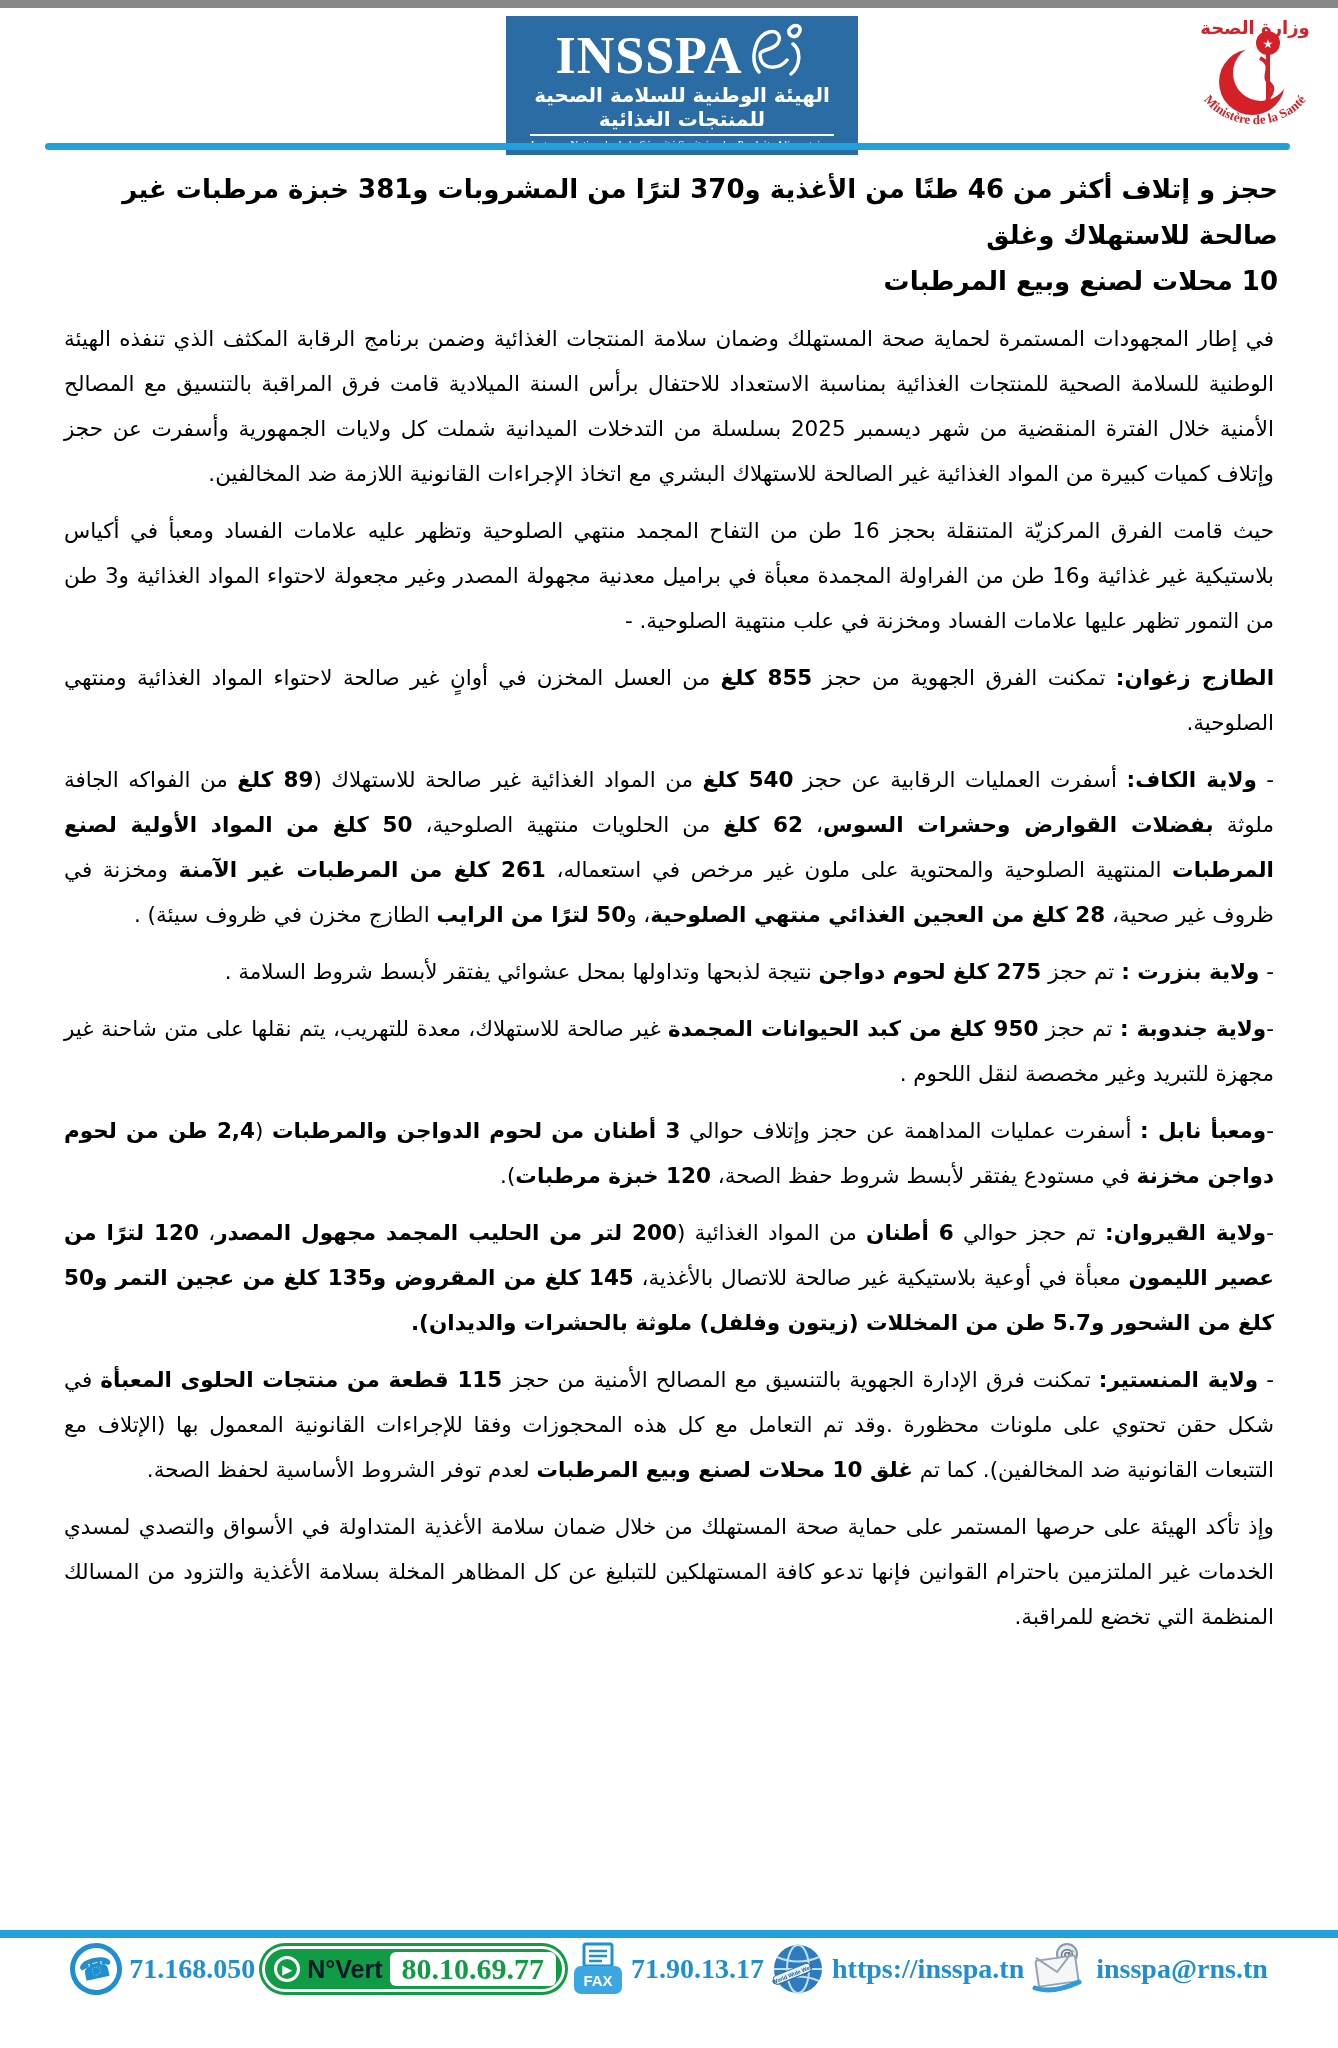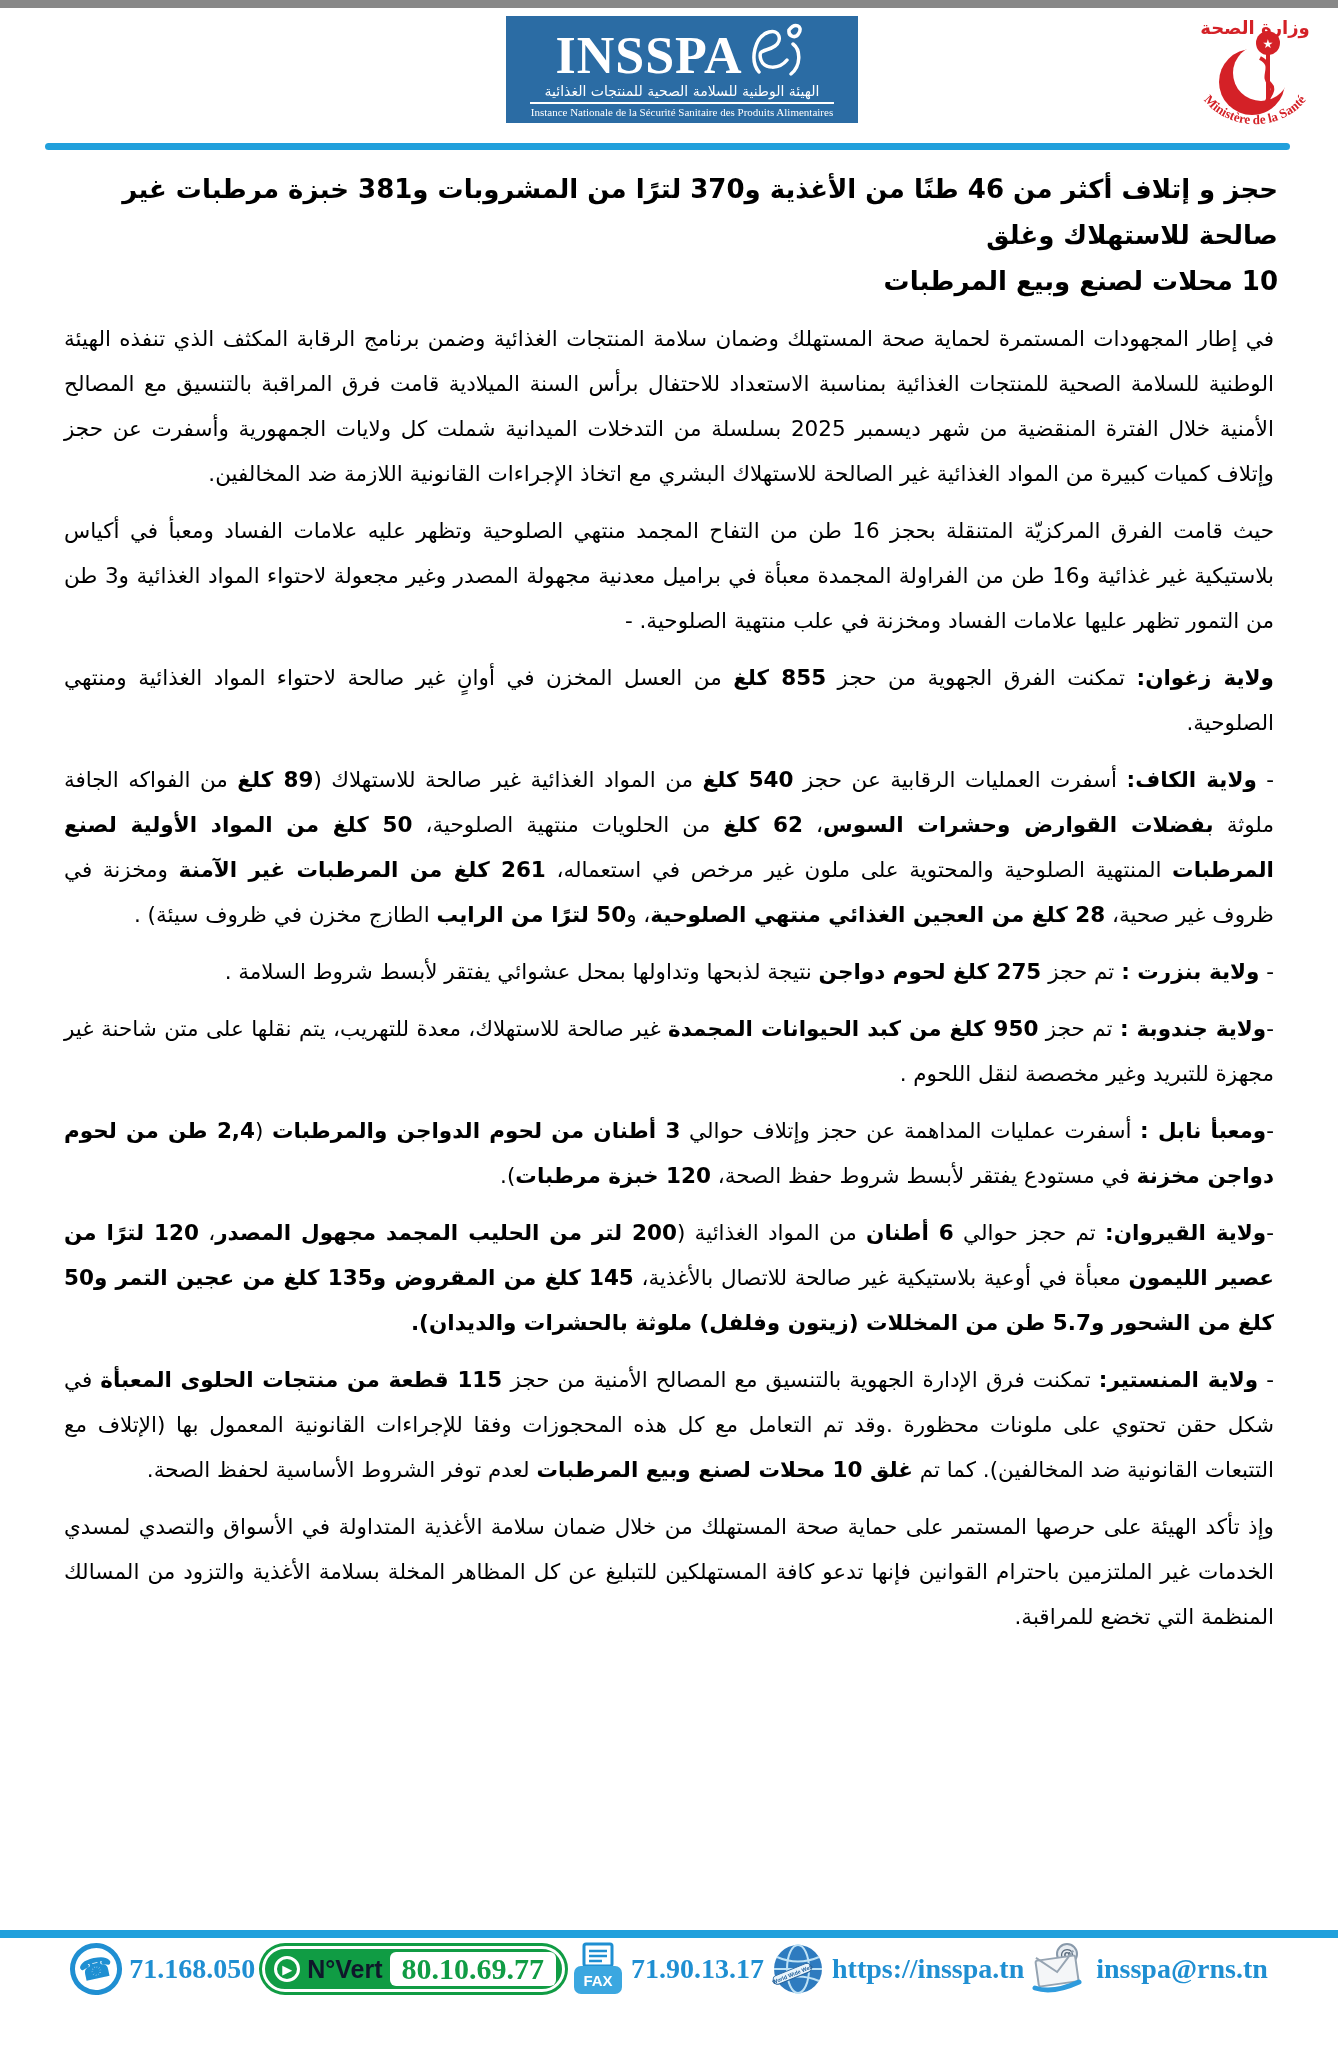--- a/index.html
+++ b/index.html
@@ -11,21 +11,21 @@
   .page{width:1338px;height:2048px;background:#fff;position:relative;margin:8px auto;overflow:hidden;}
 
   
   .header{position:relative;height:134px;}
   .insspa-logo{position:absolute;left:506px;top:8px;width:352px;background:var(--logo-blue,#2B6CA4);
     color:#fff;padding:4px 10px 5px;text-align:center;}
   .insspa-top{display:flex;align-items:flex-end;justify-content:center;gap:2px;}
   .insspa-acronym{font-family:"Liberation Serif","DejaVu Serif",serif;font-weight:bold;
     font-size:52px;line-height:52px;letter-spacing:1px;}
   .calligraphy{flex:0 0 auto;}
-  .insspa-ar{font-size:14px;font-weight:normal;margin-top:1px;}
+  .insspa-ar{font-size:20px;font-weight:bold;margin-top:1px;}
   .insspa-sep{height:2px;background:#fff;margin:3px 14px 2px;}
   .insspa-fr{font-family:"Liberation Serif","DejaVu Serif",serif;font-size:11px;white-space:nowrap;}
   .ministry-logo{position:absolute;right:8px;top:2px;}
 
   
   .rule-top{position:absolute;left:45px;right:48px;top:135px;height:7px;border-radius:4px;
     background:var(--rule-blue,#21A0DC);}
 
   
   .title{padding:24px 60px 0;text-align:right;font-weight:bold;font-size:26px;line-height:46px;color:#000;}
@@ -93,21 +93,21 @@
   <div class="rule-top"></div>
 
   <div class="title" dir="rtl">
     <div>حجز و إتلاف أكثر من 46 طنًا من الأغذية و370 لترًا من المشروبات و381 خبزة مرطبات غير صالحة للاستهلاك وغلق</div>
     <div>10 محلات لصنع وبيع المرطبات</div>
   </div>
 
   <div class="content">
     <p><span>في إطار المجهودات المستمرة لحماية صحة المستهلك وضمان سلامة المنتجات الغذائية وضمن برنامج الرقابة المكثف الذي تنفذه الهيئة الوطنية للسلامة الصحية للمنتجات الغذائية بمناسبة الاستعداد للاحتفال برأس السنة الميلادية قامت فرق المراقبة بالتنسيق مع المصالح الأمنية خلال الفترة المنقضية من شهر ديسمبر 2025 بسلسلة من التدخلات الميدانية شملت كل ولايات الجمهورية وأسفرت عن حجز وإتلاف كميات كبيرة من المواد الغذائية غير الصالحة للاستهلاك البشري مع اتخاذ الإجراءات القانونية اللازمة ضد المخالفين.</span></p>
     <p><span>حيث قامت الفرق المركزيّة المتنقلة بحجز 16 طن من التفاح المجمد منتهي الصلوحية وتظهر عليه علامات الفساد ومعبأ في أكياس بلاستيكية غير غذائية و16 طن من الفراولة المجمدة معبأة في براميل معدنية مجهولة المصدر وغير مجعولة لاحتواء المواد الغذائية و3 طن من التمور تظهر عليها علامات الفساد ومخزنة في علب منتهية الصلوحية. -</span></p>
-    <p><b>ولاية زغوان:</b><span> تمكنت الفرق الجهوية من حجز </span><b>855 كلغ</b><span> من العسل المخزن في أوانٍ غير صالحة لاحتواء المواد الغذائية ومنتهي الصلوحية.</span></p>
+    <p><b>الطازج زغوان:</b><span> تمكنت الفرق الجهوية من حجز </span><b>855 كلغ</b><span> من العسل المخزن في أوانٍ غير صالحة لاحتواء المواد الغذائية ومنتهي الصلوحية.</span></p>
     <p><span>- </span><b>ولاية الكاف:</b><span> أسفرت العمليات الرقابية عن حجز </span><b>540 كلغ</b><span> من المواد الغذائية غير صالحة للاستهلاك (</span><b>89 كلغ</b><span> من الفواكه الجافة ملوثة </span><b>بفضلات القوارض وحشرات السوس</b><span>، </span><b>62 كلغ</b><span> من الحلويات منتهية الصلوحية، </span><b>50 كلغ من المواد الأولية لصنع المرطبات</b><span> المنتهية الصلوحية والمحتوية على ملون غير مرخص في استعماله، </span><b>261 كلغ من المرطبات غير الآمنة</b><span> ومخزنة في ظروف غير صحية، </span><b>28 كلغ من العجين الغذائي منتهي الصلوحية</b><span>، و</span><b>50 لترًا من الرايب</b><span> الطازج مخزن في ظروف سيئة) .</span></p>
     <p><span>- </span><b>ولاية بنزرت :</b><span> تم حجز </span><b>275 كلغ لحوم دواجن</b><span> نتيجة لذبحها وتداولها بمحل عشوائي يفتقر لأبسط شروط السلامة .</span></p>
     <p><span>-</span><b>ولاية جندوبة :</b><span> تم حجز </span><b>950 كلغ من كبد الحيوانات المجمدة</b><span> غير صالحة للاستهلاك، معدة للتهريب، يتم نقلها على متن شاحنة غير مجهزة للتبريد وغير مخصصة لنقل اللحوم .</span></p>
     <p><span>-</span><b>ومعبأ نابل :</b><span> أسفرت عمليات المداهمة عن حجز وإتلاف حوالي </span><b>3 أطنان من لحوم الدواجن والمرطبات</b><span> (</span><b>2,4 طن من لحوم دواجن مخزنة</b><span> في مستودع يفتقر لأبسط شروط حفظ الصحة، </span><b>120 خبزة مرطبات</b><span>).</span></p>
     <p><span>-</span><b>ولاية القيروان:</b><span> تم حجز حوالي </span><b>6 أطنان</b><span> من المواد الغذائية (</span><b>200 لتر من الحليب المجمد مجهول المصدر</b><span>، </span><b>120 لترًا من عصير الليمون</b><span> معبأة في أوعية بلاستيكية غير صالحة للاتصال بالأغذية، </span><b>145 كلغ من المقروض و135 كلغ من عجين التمر و50 كلغ من الشحور و5.7 طن من المخللات (زيتون وفلفل) ملوثة بالحشرات والديدان).</b></p>
     <p><span>- </span><b>ولاية المنستير:</b><span> تمكنت فرق الإدارة الجهوية بالتنسيق مع المصالح الأمنية من حجز </span><b>115 قطعة من منتجات الحلوى المعبأة</b><span> في شكل حقن تحتوي على ملونات محظورة .وقد تم التعامل مع كل هذه المحجوزات وفقا للإجراءات القانونية المعمول بها (الإتلاف مع التتبعات القانونية ضد المخالفين). كما تم </span><b>غلق 10 محلات لصنع وبيع المرطبات</b><span> لعدم توفر الشروط الأساسية لحفظ الصحة.</span></p>
     <p><span>وإذ تأكد الهيئة على حرصها المستمر على حماية صحة المستهلك من خلال ضمان سلامة الأغذية المتداولة في الأسواق والتصدي لمسدي الخدمات غير الملتزمين باحترام القوانين فإنها تدعو كافة المستهلكين للتبليغ عن كل المظاهر المخلة بسلامة الأغذية والتزود من المسالك المنظمة التي تخضع للمراقبة.</span></p>
   </div>
 
   <div class="footer">

